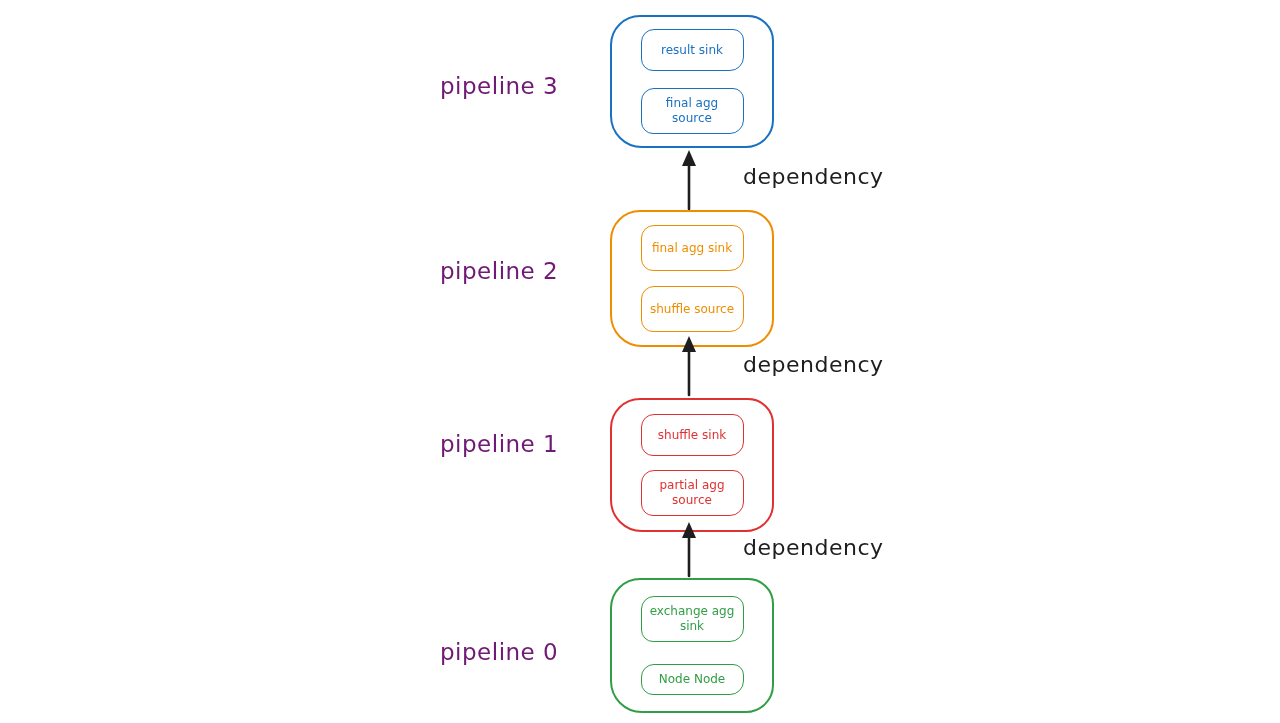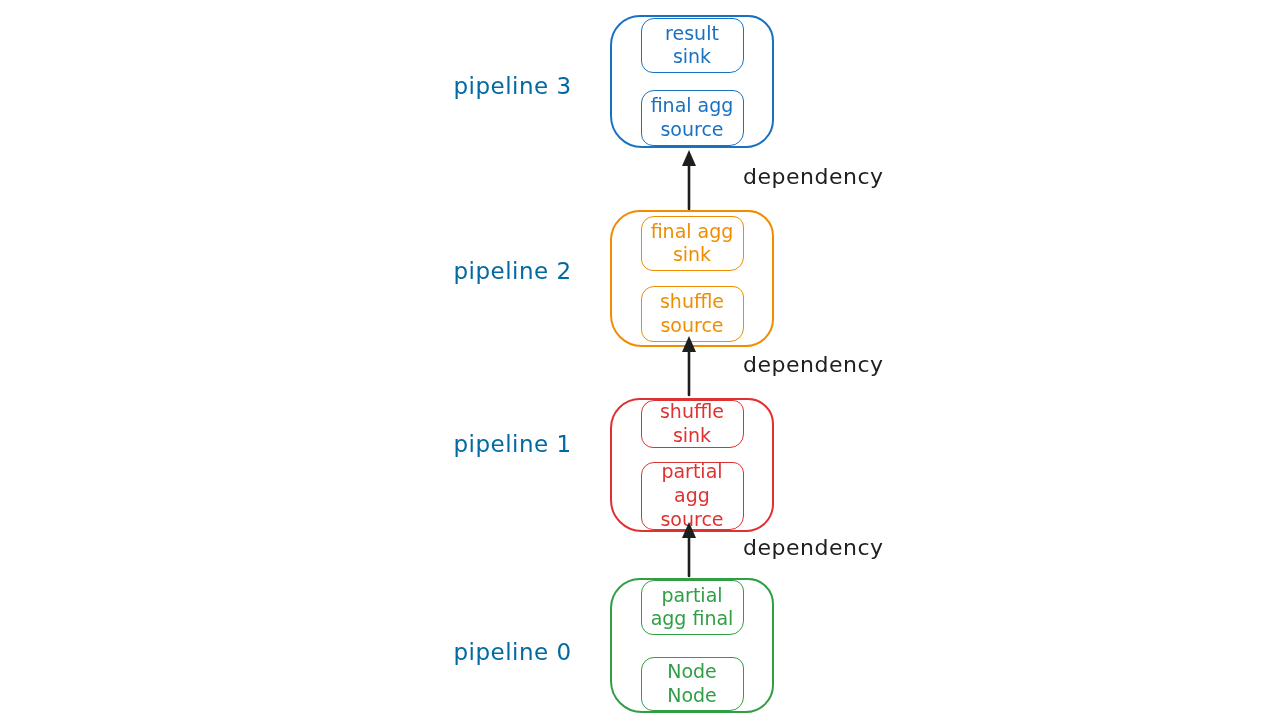--- a/index.html
+++ b/index.html
@@ -31,36 +31,36 @@
   .pipeline-box .node {
     width: 103px;
     min-height: 42px;
     border: 1.7px solid var(--c);
     border-radius: 13px 11px 14px 12px;
     color: var(--c);
     display: flex;
     align-items: center;
     justify-content: center;
     text-align: center;
-    font-size: 19px;
+    font-size: 12px;
     line-height: 1.25;
     padding: 3px 6px;
     background: #ffffff;
   }
   .node.node-short { min-height: 31px; }
   .node.node-tall  { min-height: 46px; }
   
   .pipeline-label {
     position: absolute;
     left: 440px;
     width: 145px;
-    text-align: center;
+    text-align: left;
     font-size: 23px;
     line-height: 28px;
-    color: #0369a1;
+    color: #701a75;
     letter-spacing: 0.5px;
   }
   
   .dep-arrow { position: absolute; left: 678px; width: 22px; }
   .dep-label {
     position: absolute;
     left: 703px;
     font-size: 22px;
     line-height: 26px;
     color: #1e1e1e;
@@ -105,17 +105,17 @@
   </div>
 
   <svg class="dep-arrow" style="top:522px" width="22" height="56" viewBox="0 0 22 56">
     <line x1="11" y1="54" x2="11" y2="12" stroke="#1e1e1e" stroke-width="2.6" stroke-linecap="round"></line>
     <polygon points="11,0 4,16 18,16" fill="#1e1e1e"></polygon>
   </svg>
   <div class="dep-label" style="top:535px">dependency</div>
 
   <div class="pipeline-label" style="top:638px">pipeline 0</div>
   <div class="pipeline-box" style="top: 578px; height: 135px; gap: 22px; --c: #2f9e44;">
-    <div class="node node-tall">partial agg final</div>
+    <div class="node node-tall">exchange agg sink</div>
     <div class="node node-short">Node Node</div>
   </div>
 
 </div>
 
 </body></html>

